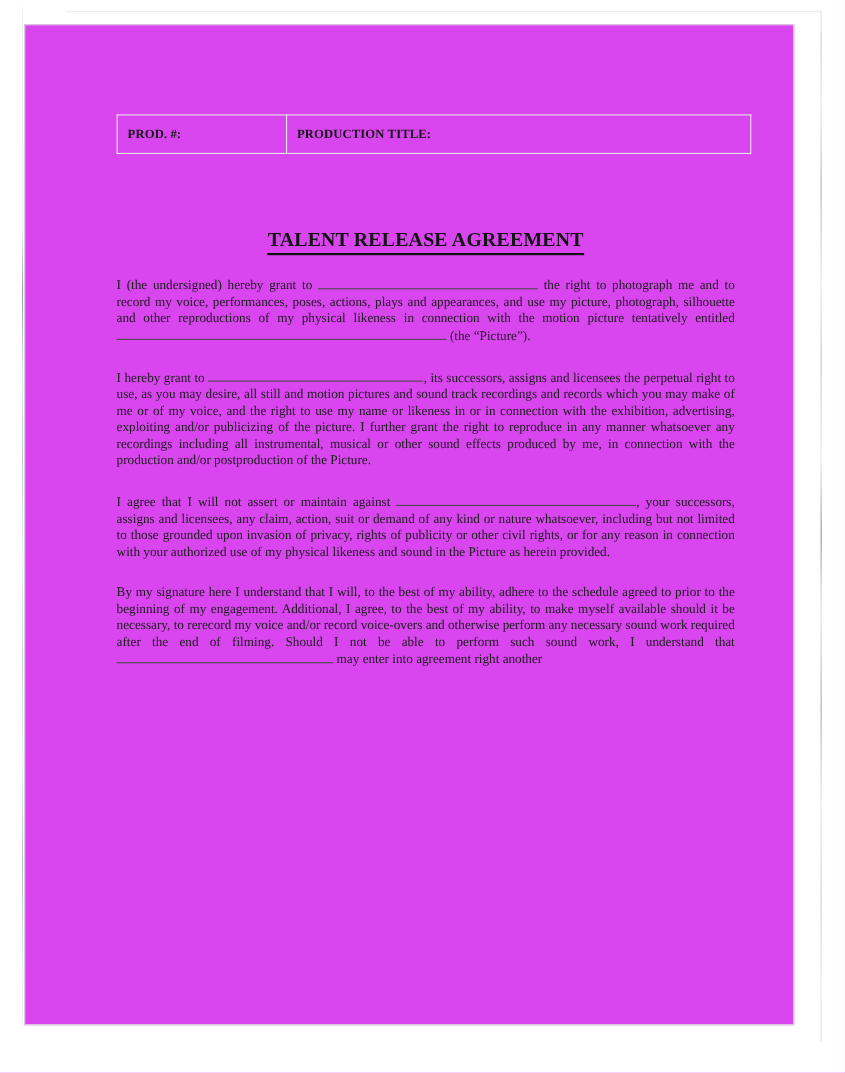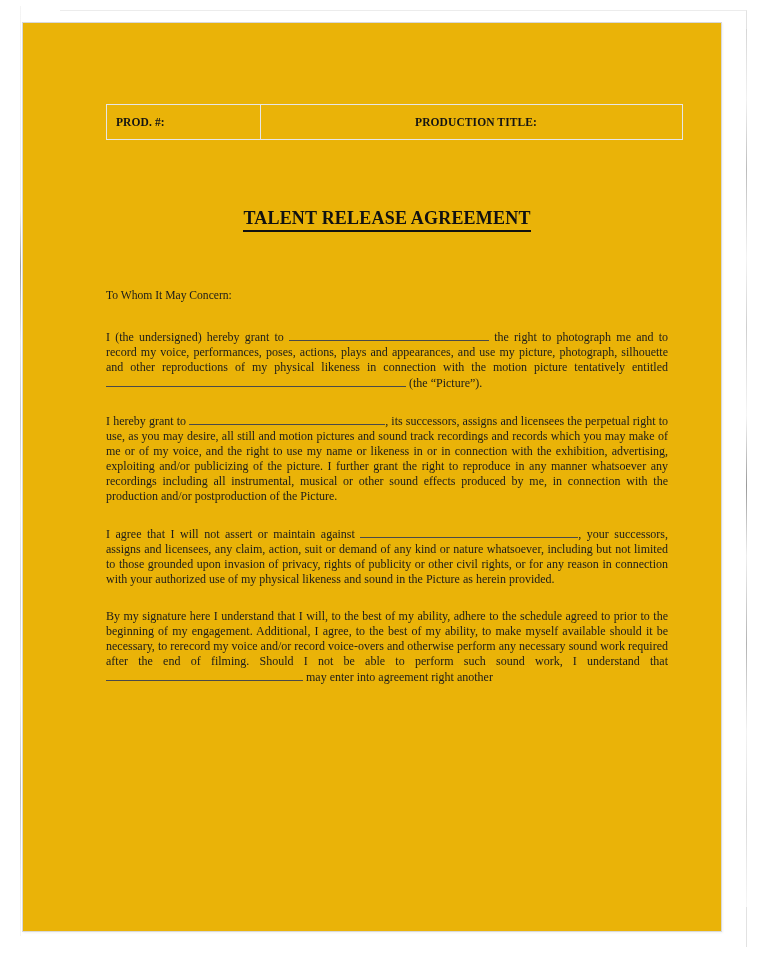--- a/index.html
+++ b/index.html
@@ -56,21 +56,21 @@
         #c8c8c8 44%, #efefef 54%, #d2d2d2 64%, #f0f0f0 74%,
         #bdbdbd 84%, #ededed 94%, #f6f6f6 100%);
   }
   
   .page {
     position: absolute;
     left: 22px;
     top: 22px;
     width: 700px;
     height: 910px;
-    background: #eab308;
+    background: #d946ef;
     border: 1px solid #d9d9d9;
     box-shadow: 1px 1px 2px rgba(0,0,0,0.05);
     box-sizing: border-box;
   }
 
   .page-inner {
     position: absolute;
     left: 83px;
     top: 0;
     width: 562px;
@@ -147,31 +147,30 @@
   <div class="sheet-behind"></div>
   <div class="sheet-left"></div>
 
   <div class="page">
     <div class="page-inner">
 
       <table class="info-table">
         <tbody>
             <tr>
           <td style="width:144px;">PROD. #:</td>
-          <td style="width:412px;text-align:center;">PRODUCTION TITLE:</td>
+          <td style="width:412px;">PRODUCTION TITLE:</td>
         </tr>
       </tbody>
         </table>
 
 
       <h1 class="doc-title">
         <span>TALENT RELEASE AGREEMENT</span>
       </h1>
 
-      <p class="salutation">To Whom It May Concern:</p>
 
       <p class="para">
         <span>I (the undersigned) hereby grant to</span>
         <span class="blank w-med"></span>
         <span>the right to photograph me and to record my voice, performances, poses, actions, plays and appearances, and use my picture, photograph, silhouette and other reproductions of my physical likeness in connection with the motion picture tentatively entitled</span>
         <span class="blank w-long"></span>
         <span>(the “Picture”).</span>
       </p>
 
       <p class="para">

